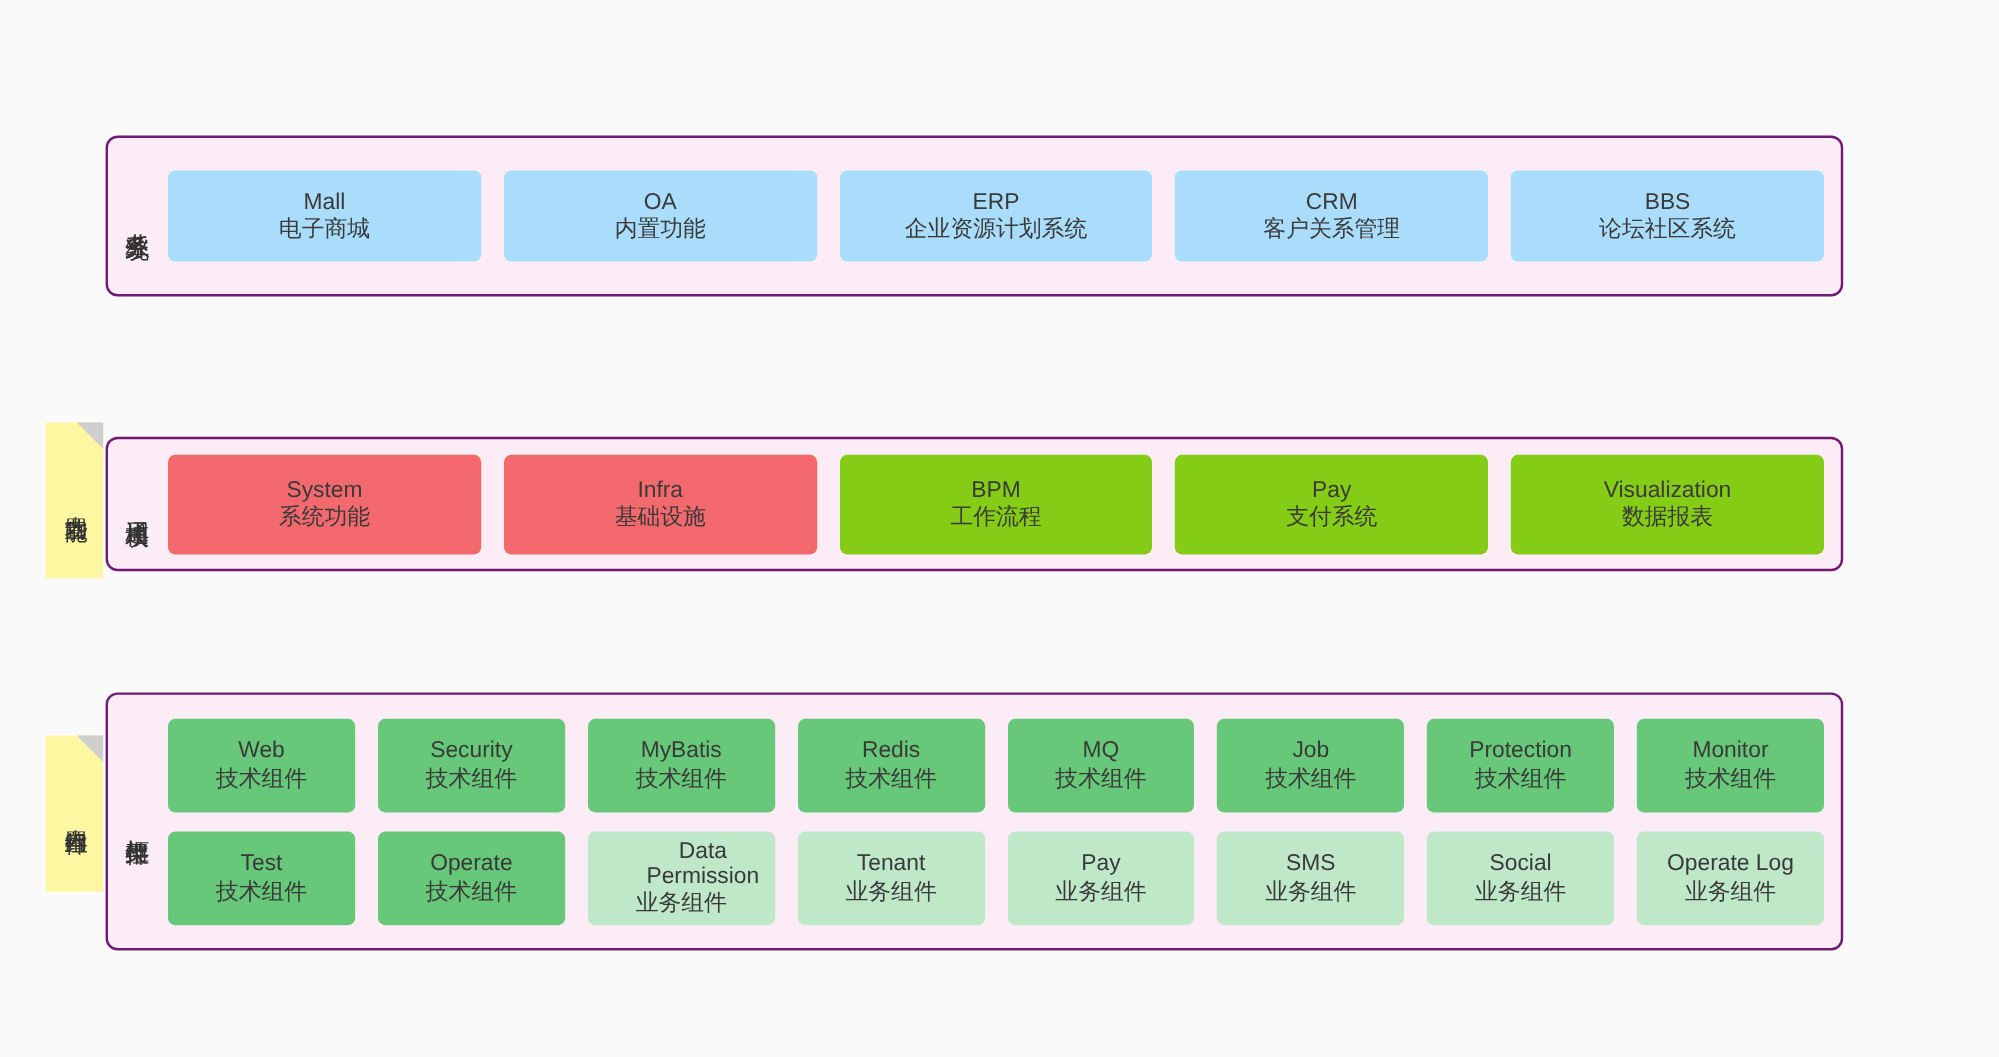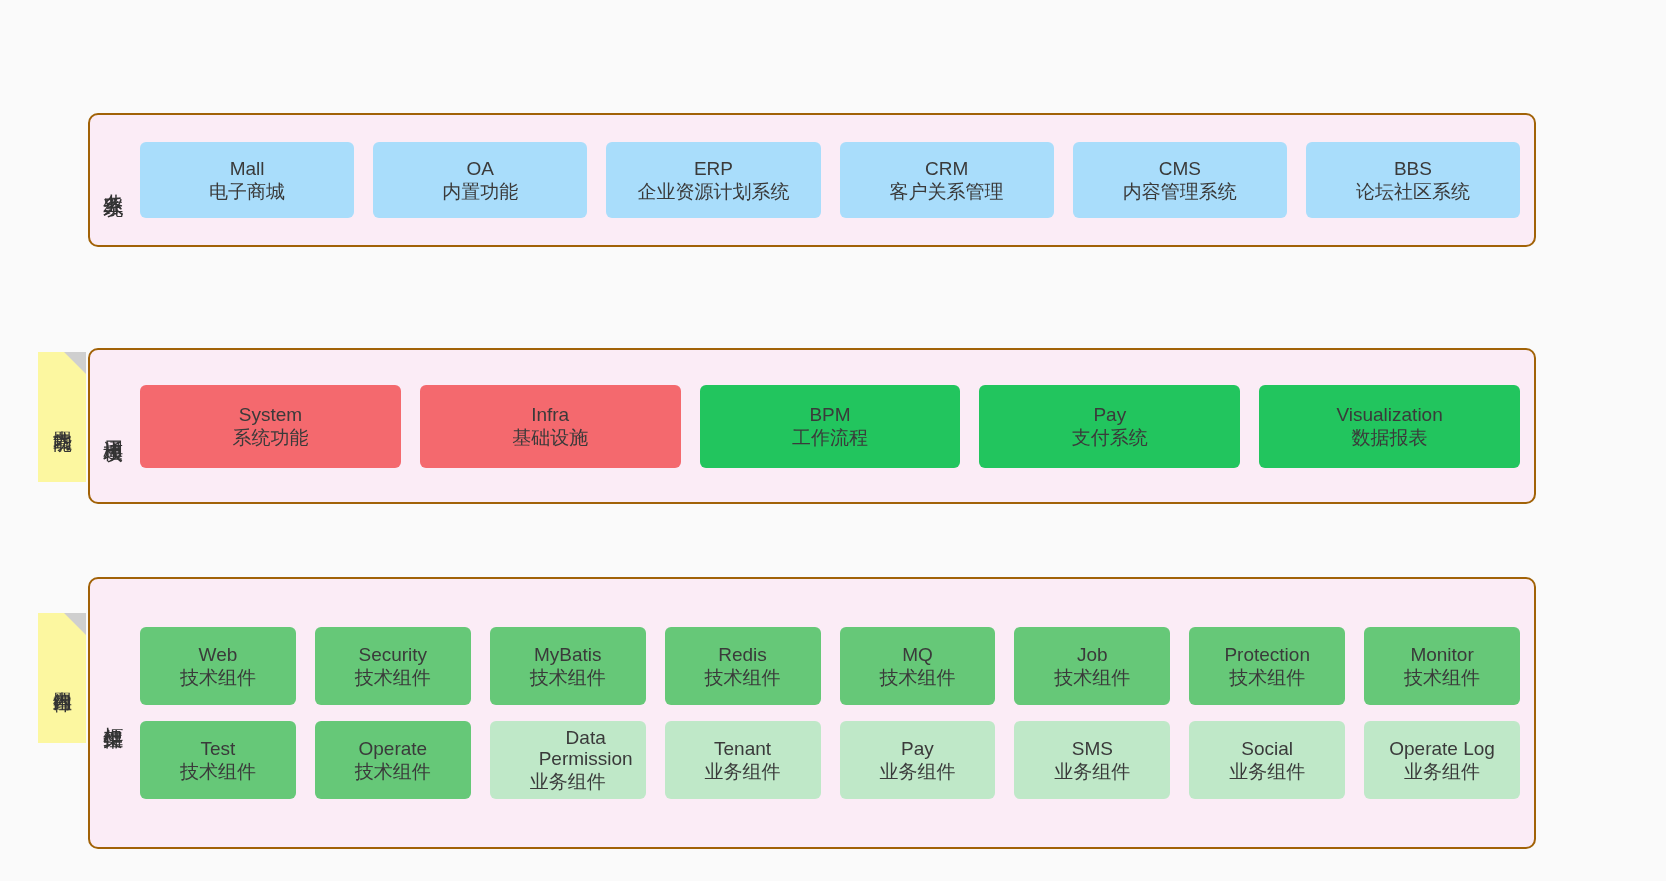--- a/index.html
+++ b/index.html
@@ -14,21 +14,21 @@
     position: relative;
     width: 1666px;
     height: 881px;
     background: #fafafa;
   }
 
   
   .layer {
     position: absolute;
     background: #fbecf6;
-    border: 2px solid #a16207;
+    border: 2px solid #701a75;
     border-radius: 10px;
     display: flex;
     align-items: stretch;
   }
   .layer-label {
     flex: 0 0 auto;
     width: 44px;
     display: flex;
     align-items: center;
     justify-content: center;
@@ -66,21 +66,21 @@
     color: #3a3a3a;
     line-height: 1.22;
     padding: 6px 4px;
   }
   .card .en { font-size: 19px; }
   .card .cn { font-size: 19px; }
   .card.multi .en { line-height: 1.12; margin-left: 36px; }
 
   .c-blue       { background: #a9ddfb; height: 76px; }
   .c-red        { background: #f4696e; height: 83px; }
-  .c-pink       { background: #22c55e; height: 83px; }
+  .c-pink       { background: #84cc16; height: 83px; }
   .c-green      { background: #66c878; height: 78px; }
   .c-lightgreen { background: #bfe8c8; height: 78px; }
 
   
   .note {
     position: absolute;
     background: #fcf7a0;
     display: flex;
     align-items: center;
     justify-content: center;
@@ -136,38 +136,34 @@
         </div>
         <div class="card c-blue">
           <span class="en">ERP</span>
           <span class="cn">企业资源计划系统</span>
         </div>
         <div class="card c-blue">
           <span class="en">CRM</span>
           <span class="cn">客户关系管理</span>
         </div>
         <div class="card c-blue">
-          <span class="en">CMS</span>
-          <span class="cn">内容管理系统</span>
-        </div>
-        <div class="card c-blue">
           <span class="en">BBS</span>
           <span class="cn">论坛社区系统</span>
         </div>
       </div>
     </div>
   </div>
 
 
   <div class="note" style="left:38px; top:352px; width:48px; height:130px;">
     <span class="fold"></span>
     <span>内置功能</span>
   </div>
 
-  <div class="layer" style="left:88px; top:348px; width:1448px; height:156px;">
+  <div class="layer" style="left:88px; top:364px; width:1448px; height:112px;">
     <div class="layer-label">通用模块</div>
     <div class="layer-body">
       <div class="row">
         <div class="card c-red">
           <span class="en">System</span>
           <span class="cn">系统功能</span>
         </div>
         <div class="card c-red">
           <span class="en">Infra</span>
           <span class="cn">基础设施</span>
@@ -187,21 +183,21 @@
       </div>
     </div>
   </div>
 
 
   <div class="note" style="left:38px; top:613px; width:48px; height:130px;">
     <span class="fold"></span>
     <span>内置组件</span>
   </div>
 
-  <div class="layer" style="left:88px; top:577px; width:1448px; height:272px;">
+  <div class="layer" style="left:88px; top:577px; width:1448px; height:215px;">
     <div class="layer-label">框架组件</div>
     <div class="layer-body">
 
       <div class="row">
         <div class="card c-green">
           <span class="en">Web</span>
           <span class="cn">技术组件</span>
         </div>
         <div class="card c-green">
           <span class="en">Security</span>

